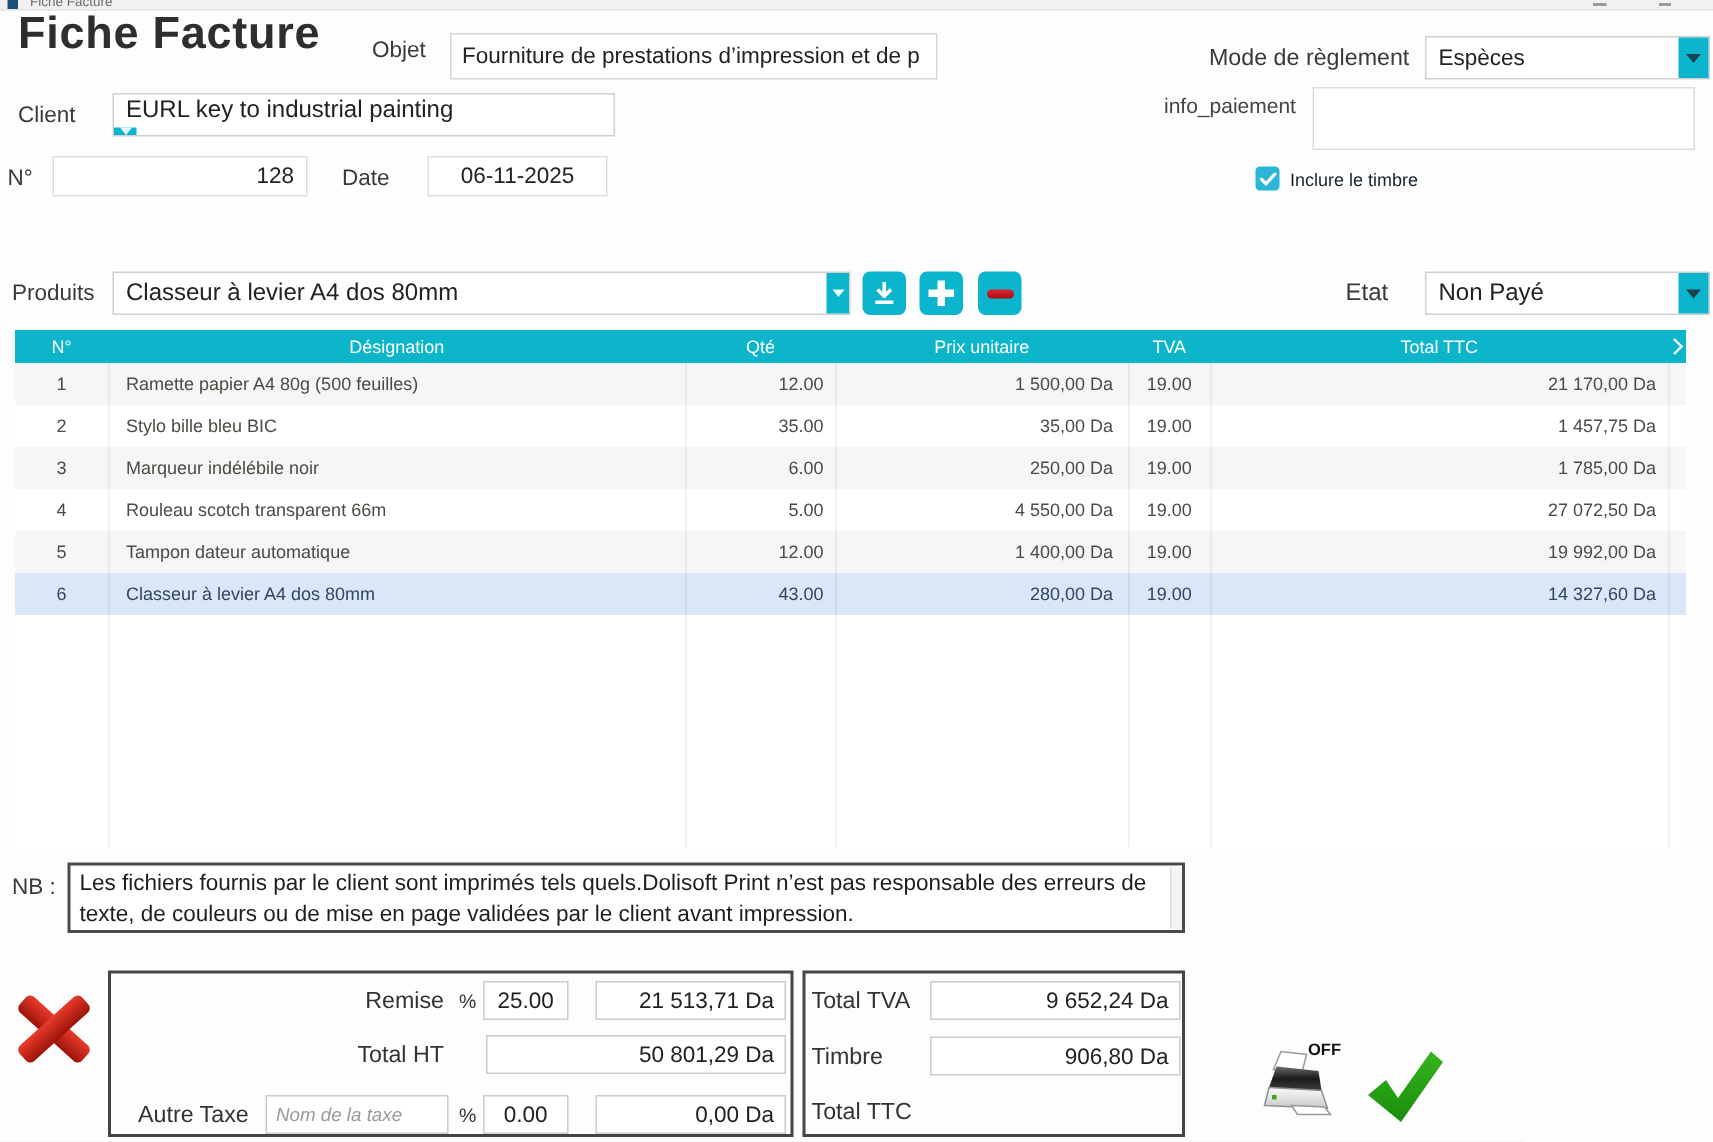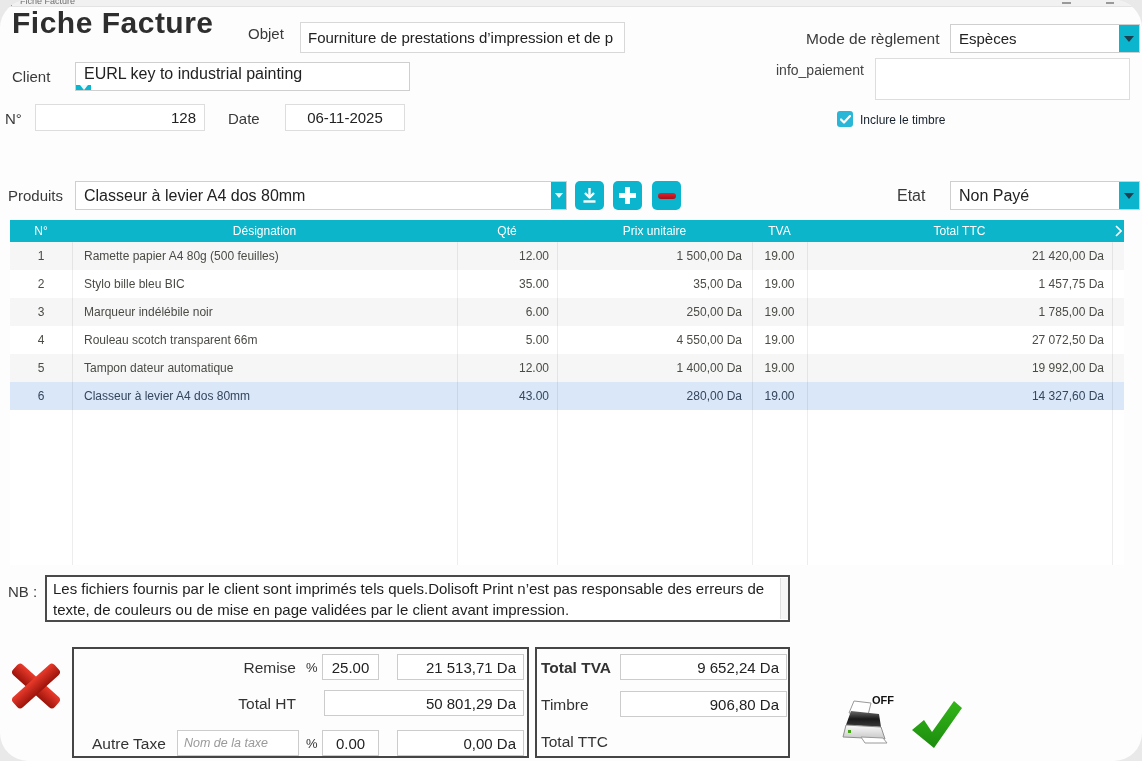--- a/index.html
+++ b/index.html
@@ -1,17 +1,17 @@
 <!DOCTYPE html>
 <html><head>
 <meta charset="utf-8">
 <style>
   html,body{margin:0;padding:0;}
   body{font-family:"Liberation Sans",sans-serif;background:#e9e9e9;}
-  #app{position:relative;width:1142px;height:761px;background:#fdfdfd;overflow:hidden;border-radius:28px;}
+  #app{position:relative;width:1142px;height:761px;background:#fdfdfd;overflow:hidden;}
 
   
   .titlebar{position:absolute;left:0;top:0;width:1142px;height:6px;background:#f1f1f1;border-bottom:1px solid #e3e3e3;overflow:hidden;}
   .titlebar .appicon{position:absolute;left:5px;top:0px;width:7px;height:6px;background:#1d4e7a;}
   .titlebar .apptitle{position:absolute;left:20px;top:-4px;font-size:9px;color:#6d6d6d;}
   .winbtn{position:absolute;top:2px;height:2px;background:#9a9a9a;}
 
   .abs{position:absolute;}
   .lbl{position:absolute;color:#3a3a3a;font-size:15px;white-space:nowrap;}
 
@@ -162,21 +162,21 @@
       </div>
     </div>
     <div class="tbody">
 
       <div class="trow odd">
         <div class="td" style="width:62px;justify-content:center;">1</div>
         <div class="td" style="width:385px;padding-left:12px;">Ramette papier A4 80g (500 feuilles)</div>
         <div class="td" style="width:100px;justify-content:flex-end;padding-right:8px;">12.00</div>
         <div class="td" style="width:195px;justify-content:flex-end;padding-right:10px;">1 500,00 Da</div>
         <div class="td" style="width:55px;justify-content:center;">19.00</div>
-        <div class="td" style="width:305px;justify-content:flex-end;padding-right:8px;">21 420,00 Da</div>
+        <div class="td" style="width:305px;justify-content:flex-end;padding-right:8px;">21 170,00 Da</div>
       </div>
       <div class="trow even">
         <div class="td" style="width:62px;justify-content:center;">2</div>
         <div class="td" style="width:385px;padding-left:12px;">Stylo bille bleu BIC</div>
         <div class="td" style="width:100px;justify-content:flex-end;padding-right:8px;">35.00</div>
         <div class="td" style="width:195px;justify-content:flex-end;padding-right:10px;">35,00 Da</div>
         <div class="td" style="width:55px;justify-content:center;">19.00</div>
         <div class="td" style="width:305px;justify-content:flex-end;padding-right:8px;">1 457,75 Da</div>
       </div>
       <div class="trow odd">
@@ -250,21 +250,21 @@
     <div class="lbl" style="left:18px;top:86px;">Autre Taxe</div>
     <div class="mini-field" style="left:103px;top:81px;width:122px;">
       <span class="placeholder">Nom de la taxe</span>
     </div>
     <div class="pct" style="left:232px;top:87px;">%</div>
     <div class="mini-field center" style="left:248px;top:81px;width:57px;">0.00</div>
     <div class="mini-field right" style="left:323px;top:81px;width:127px;">0,00 Da</div>
   </div>
 
   <div class="tot-box" style="left:535px;top:647px;width:255px;height:111px;">
-    <div class="lbl" style="left:4px;top:10px;font-weight:bold;">Total TVA</div>
+    <div class="lbl" style="left:4px;top:10px;">Total TVA</div>
     <div class="mini-field right" style="left:83px;top:5px;width:167px;">9 652,24 Da</div>
 
     <div class="lbl" style="left:4px;top:47px;">Timbre</div>
     <div class="mini-field right" style="left:83px;top:42px;width:167px;">906,80 Da</div>
 
     <div class="lbl" style="left:4px;top:84px;">Total TTC</div>
   </div>
 
   <svg class="abs" style="left:841px;top:699px;" width="50" height="46" viewBox="0 0 50 46">
     <defs>

